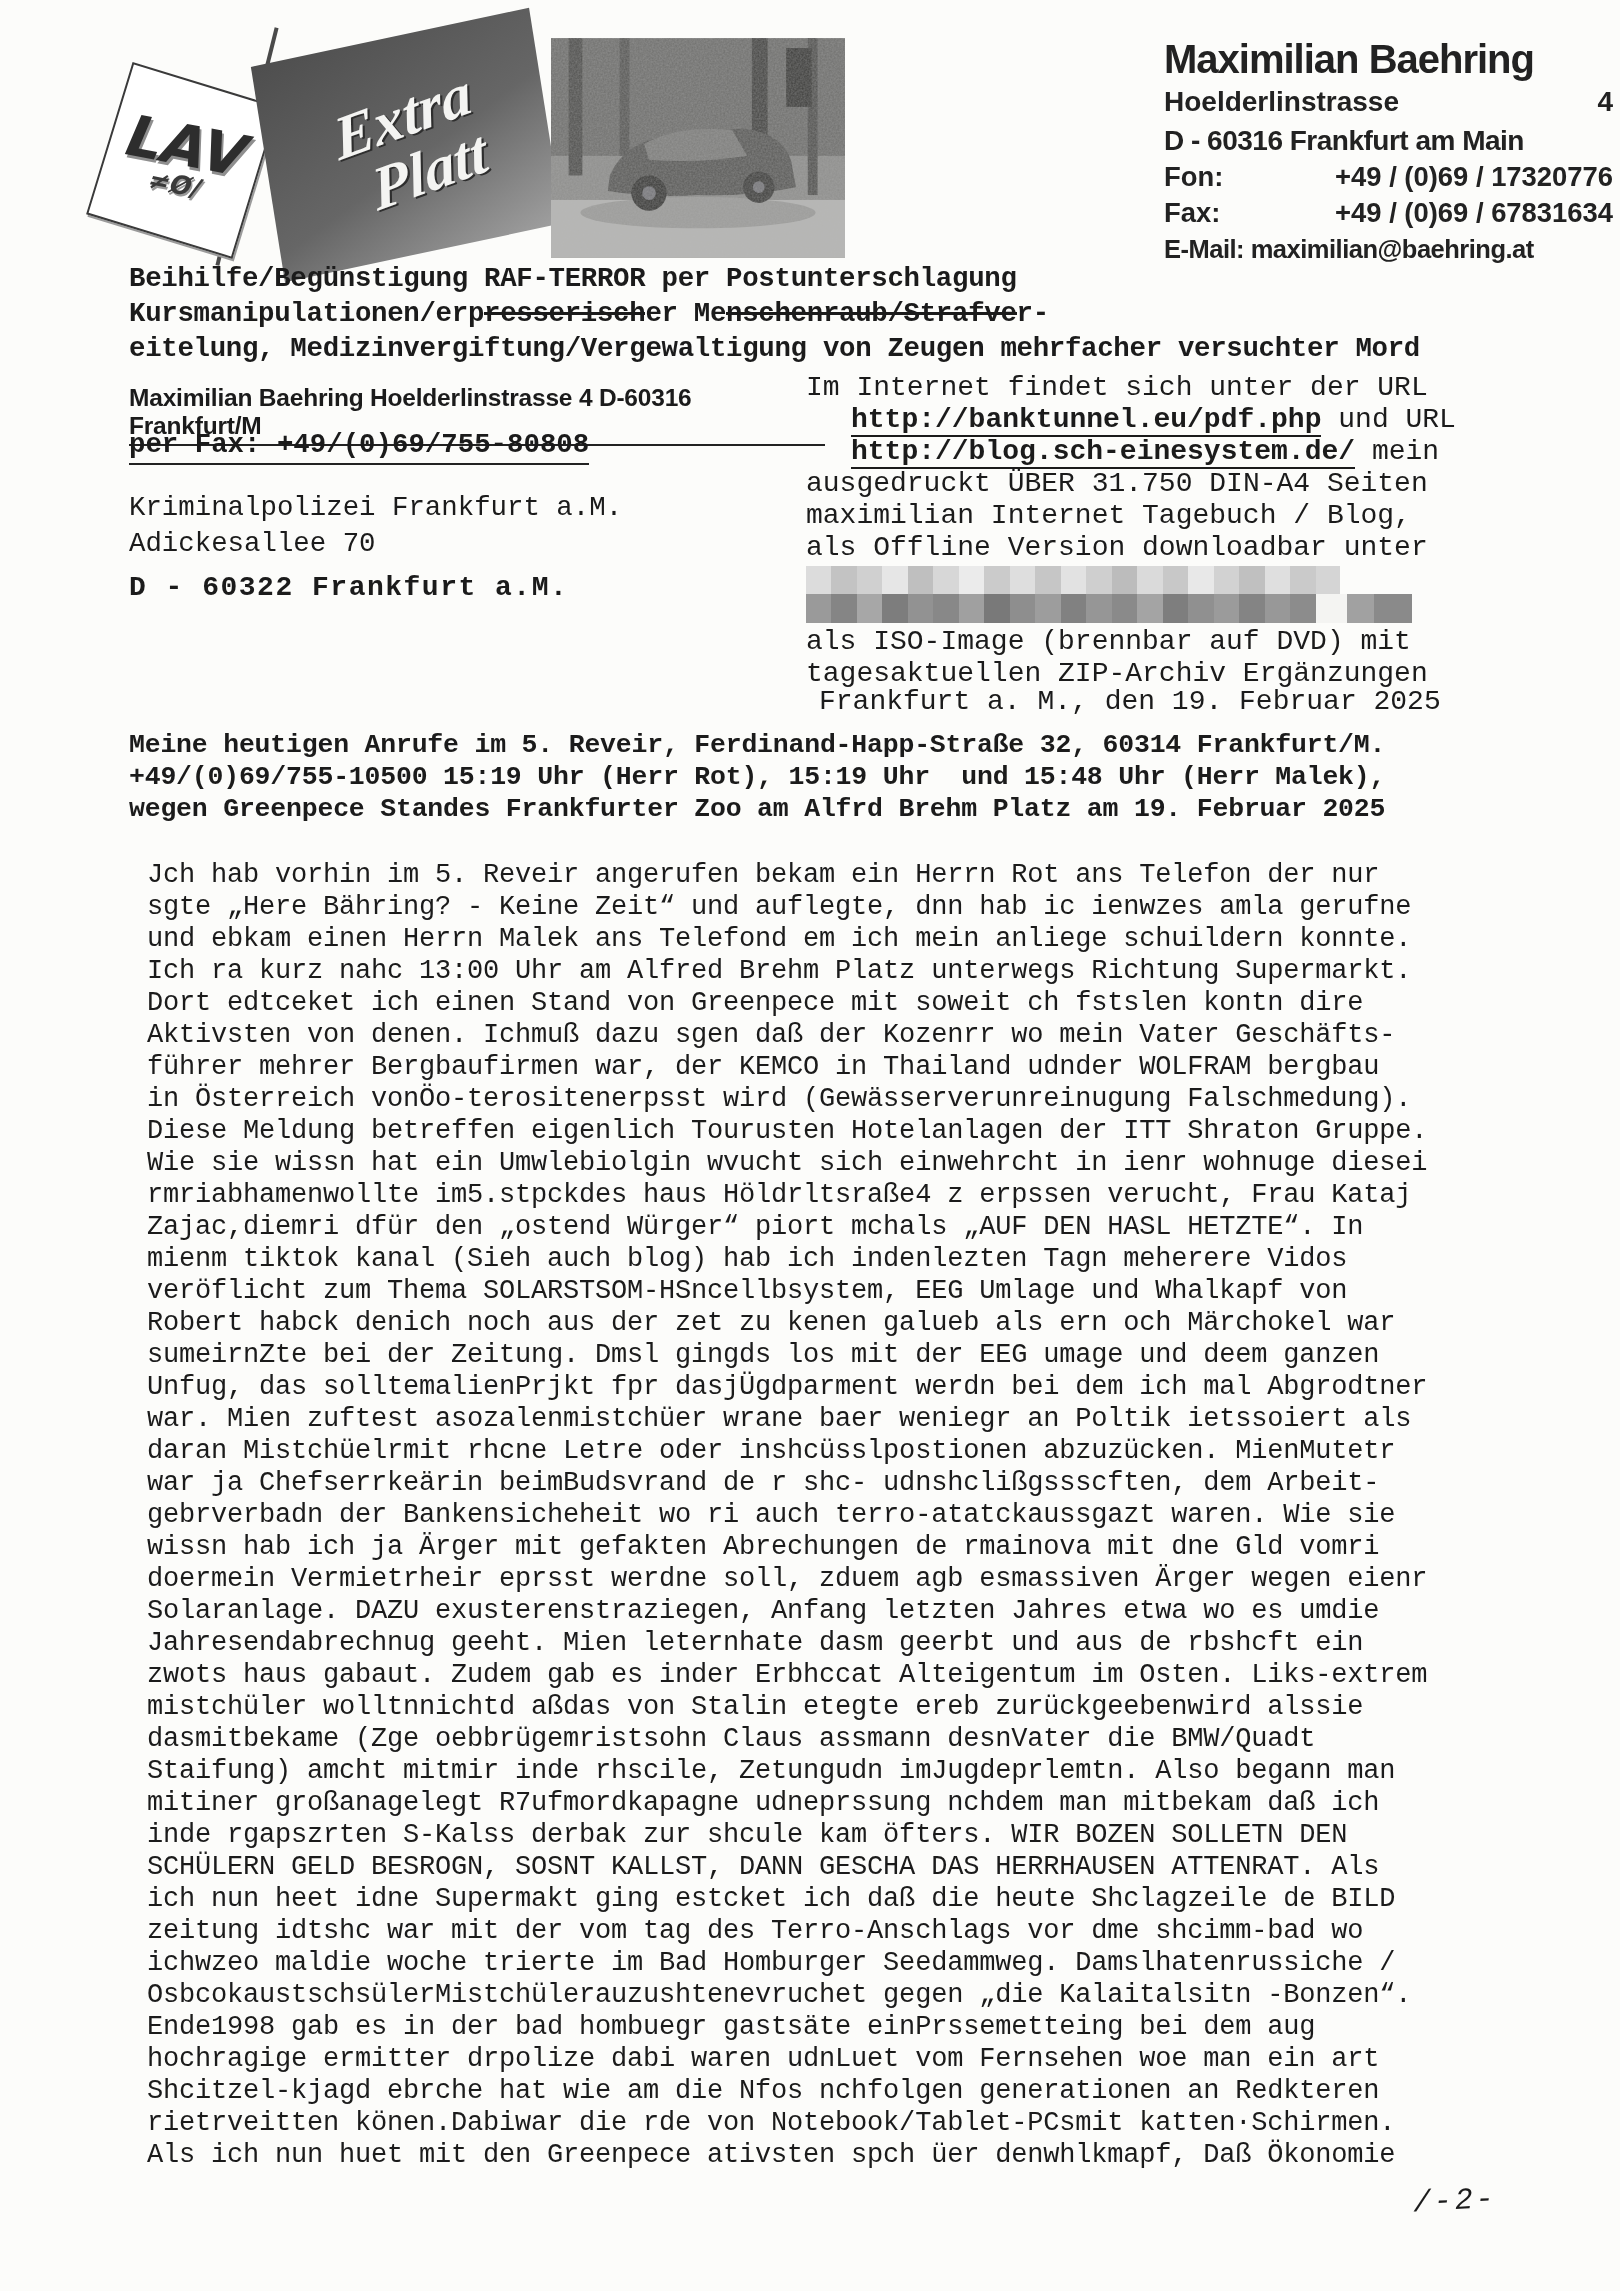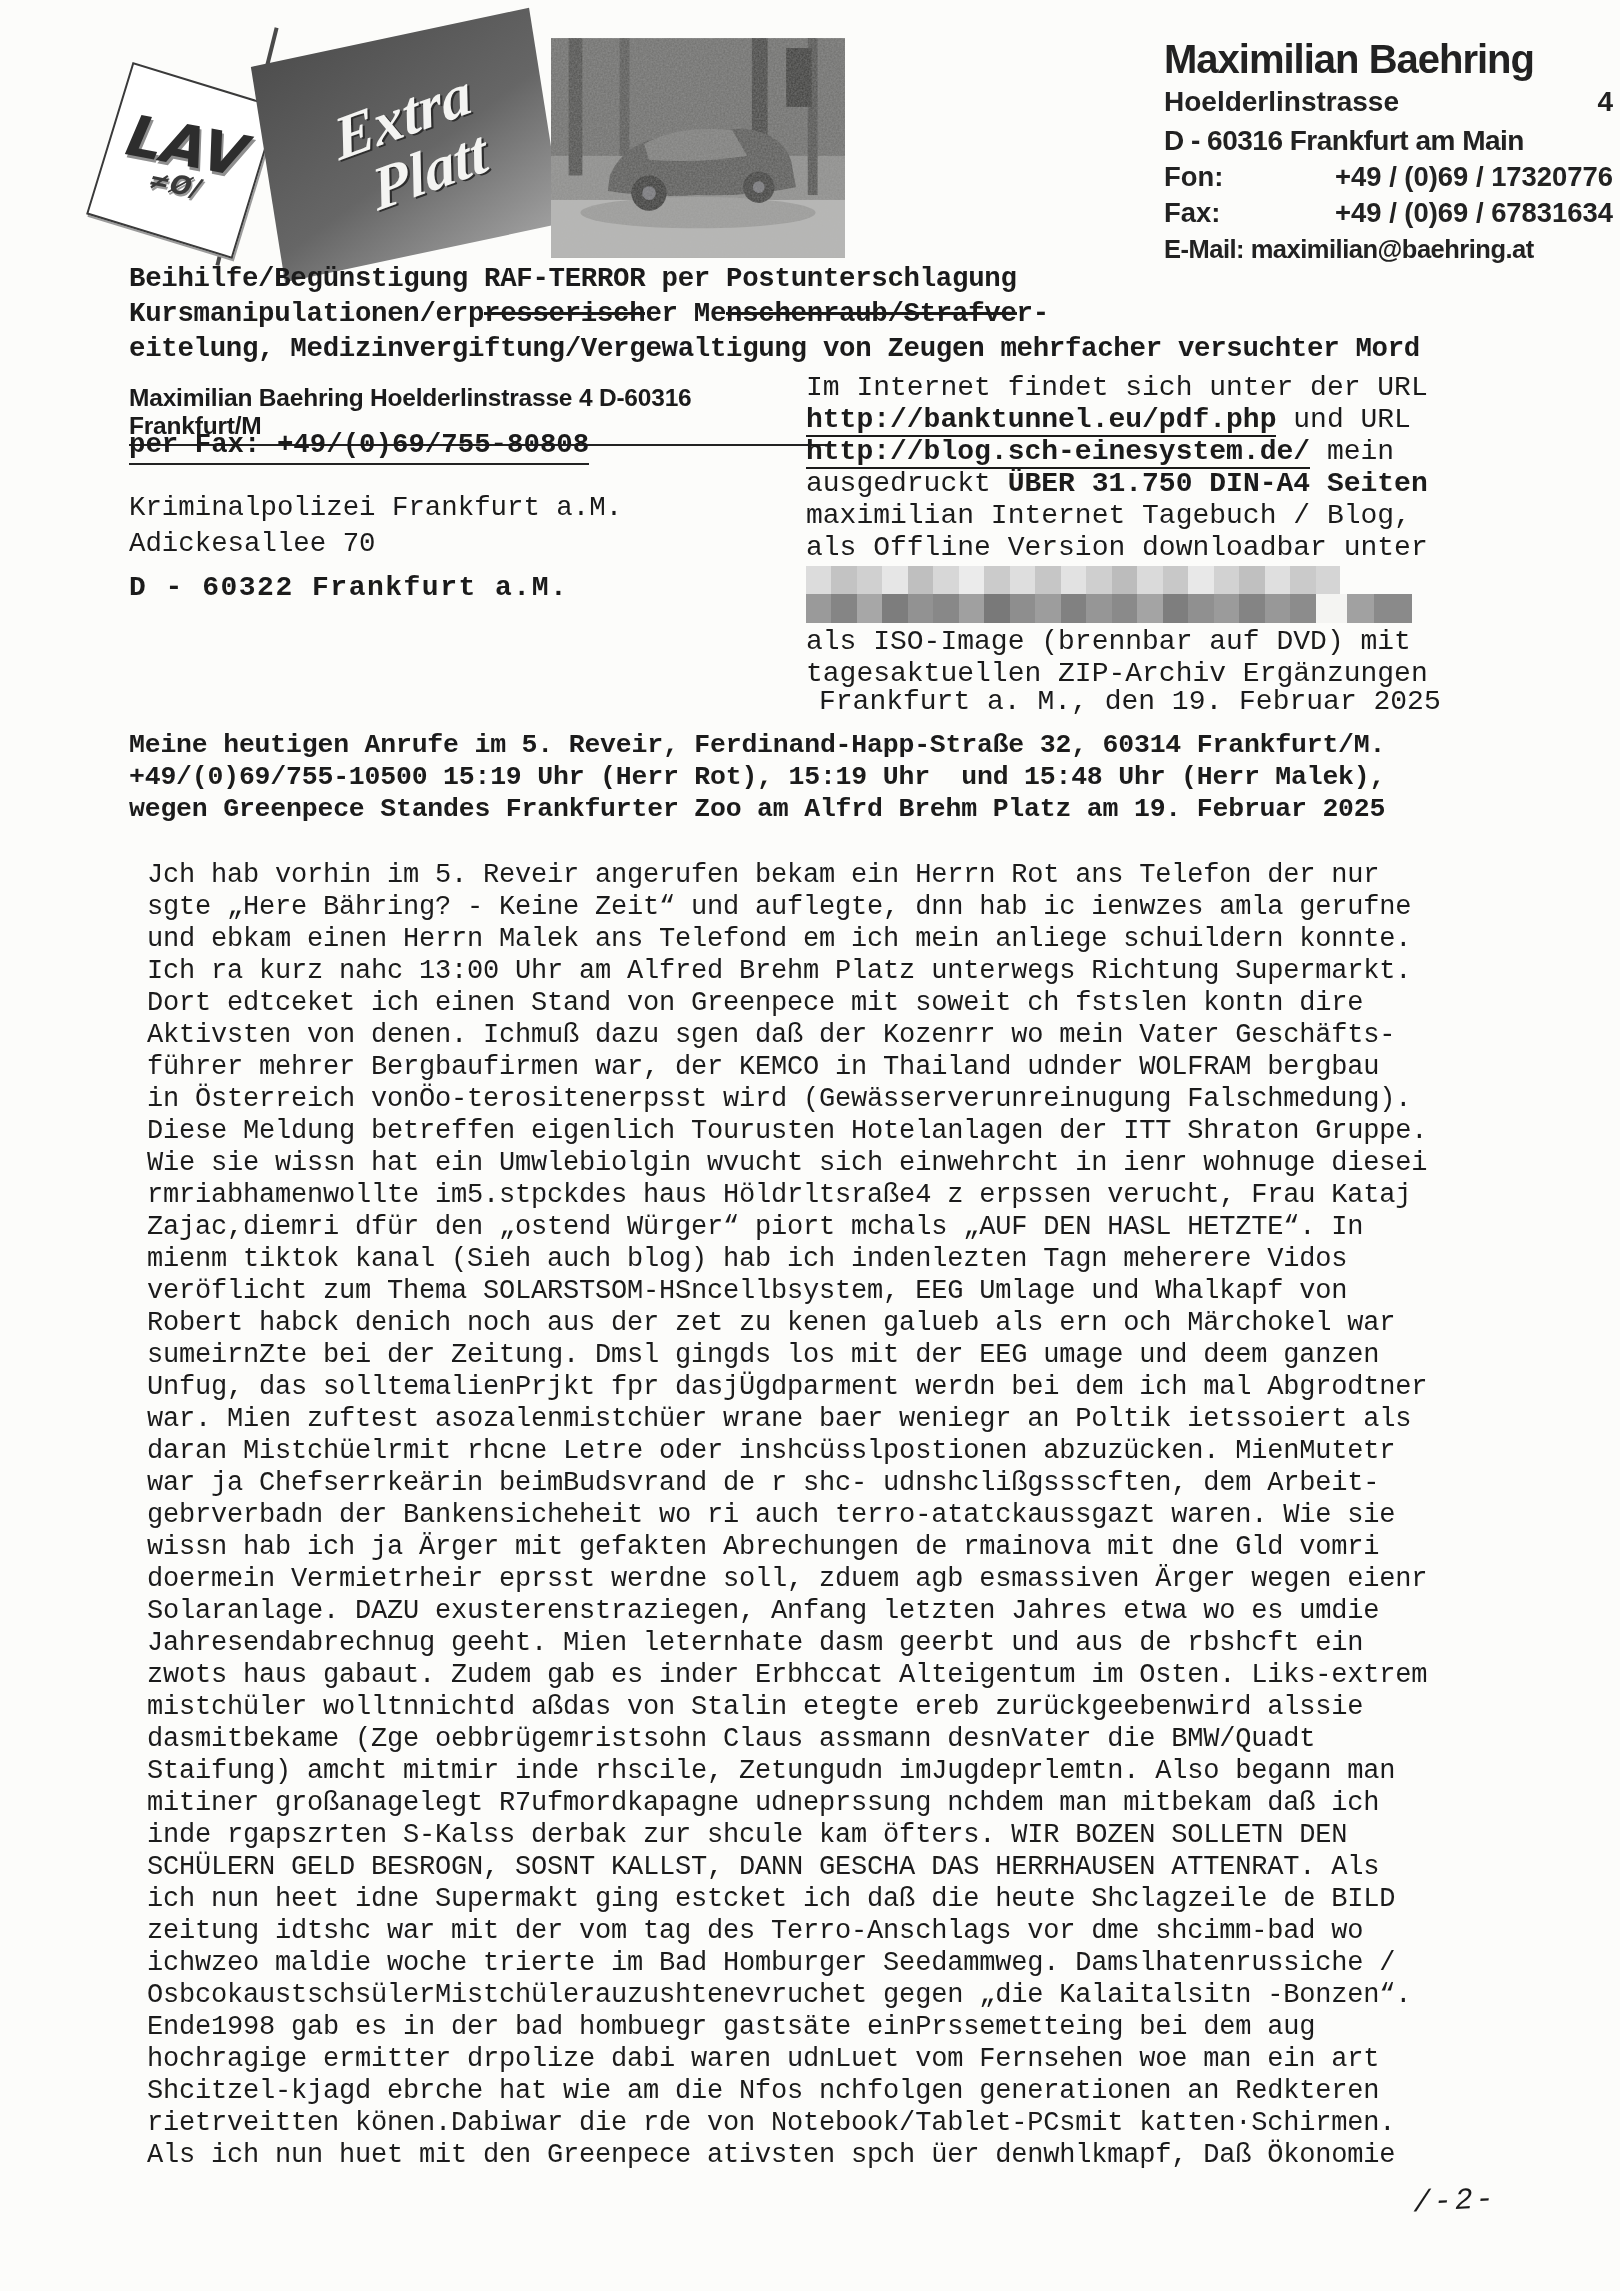--- a/index.html
+++ b/index.html
@@ -66,22 +66,22 @@
                  font-family:"Liberation Sans", sans-serif; font-weight:bold; font-size:24.5px;
                  border-bottom:2.9px solid #222; padding-bottom:3.9px; letter-spacing:-0.2px; }
   .fax-line { position:absolute; left:129px; top:429px; font-weight:bold; font-size:27.4px;
               border-bottom:2.9px solid #222; padding-bottom:2.9px; }
 
   .recipient  { position:absolute; left:129px; top:490px; font-size:27.4px; line-height:36px; }
   .recipient-city { position:absolute; left:129px; top:572px; font-weight:bold; font-size:28px; letter-spacing:1.5px; }
 
   
   .netnote { position:absolute; left:806px; top:372px; width:696px; font-size:28px; line-height:32px; }
-  .netnote .bold { font-weight:bold; }
-  .netnote .url  { font-weight:bold; border-bottom:2.9px solid #1b1b1b; }
+  .netnote .bold { font-weight:normal; }
+  .netnote .url  { font-weight:bold; border-bottom:2.9px solid #1b1b1b;margin-left:45px; }
   .mosaic { margin:2px 0 2.9px 0; }
   .mosaic .r1 { height:28px; width:534px;
     background:linear-gradient(90deg,#dcdcdc 0 25.5px,#c3c3c3 0 51px,#d0d0d0 0 76px,#e6e6e6 0 102px,
       #bfbfbf 0 127px,#d7d7d7 0 153px,#ebebeb 0 178px,#cbcbcb 0 204px,#dedede 0 229px,#c6c6c6 0 255px,
       #e2e2e2 0 280px,#cfcfcf 0 306px,#bcbcbc 0 331px,#dadada 0 357px,#c8c8c8 0 382px,#e8e8e8 0 408px,
       #d2d2d2 0 433px,#c0c0c0 0 459px,#dfdfdf 0 484px,#cacaca 0 510px,#d5d5d5 0 534px); }
   .mosaic .r2 { height:29px; width:606px;
     background:linear-gradient(90deg,#9a9a9a 0 25.5px,#858585 0 51px,#a7a7a7 0 76px,#7d7d7d 0 102px,
       #929292 0 127px,#888888 0 153px,#a0a0a0 0 178px,#797979 0 204px,#8e8e8e 0 229px,#9d9d9d 0 255px,
       #818181 0 280px,#969696 0 306px,#8a8a8a 0 331px,#a4a4a4 0 357px,#7e7e7e 0 382px,#909090 0 408px,

